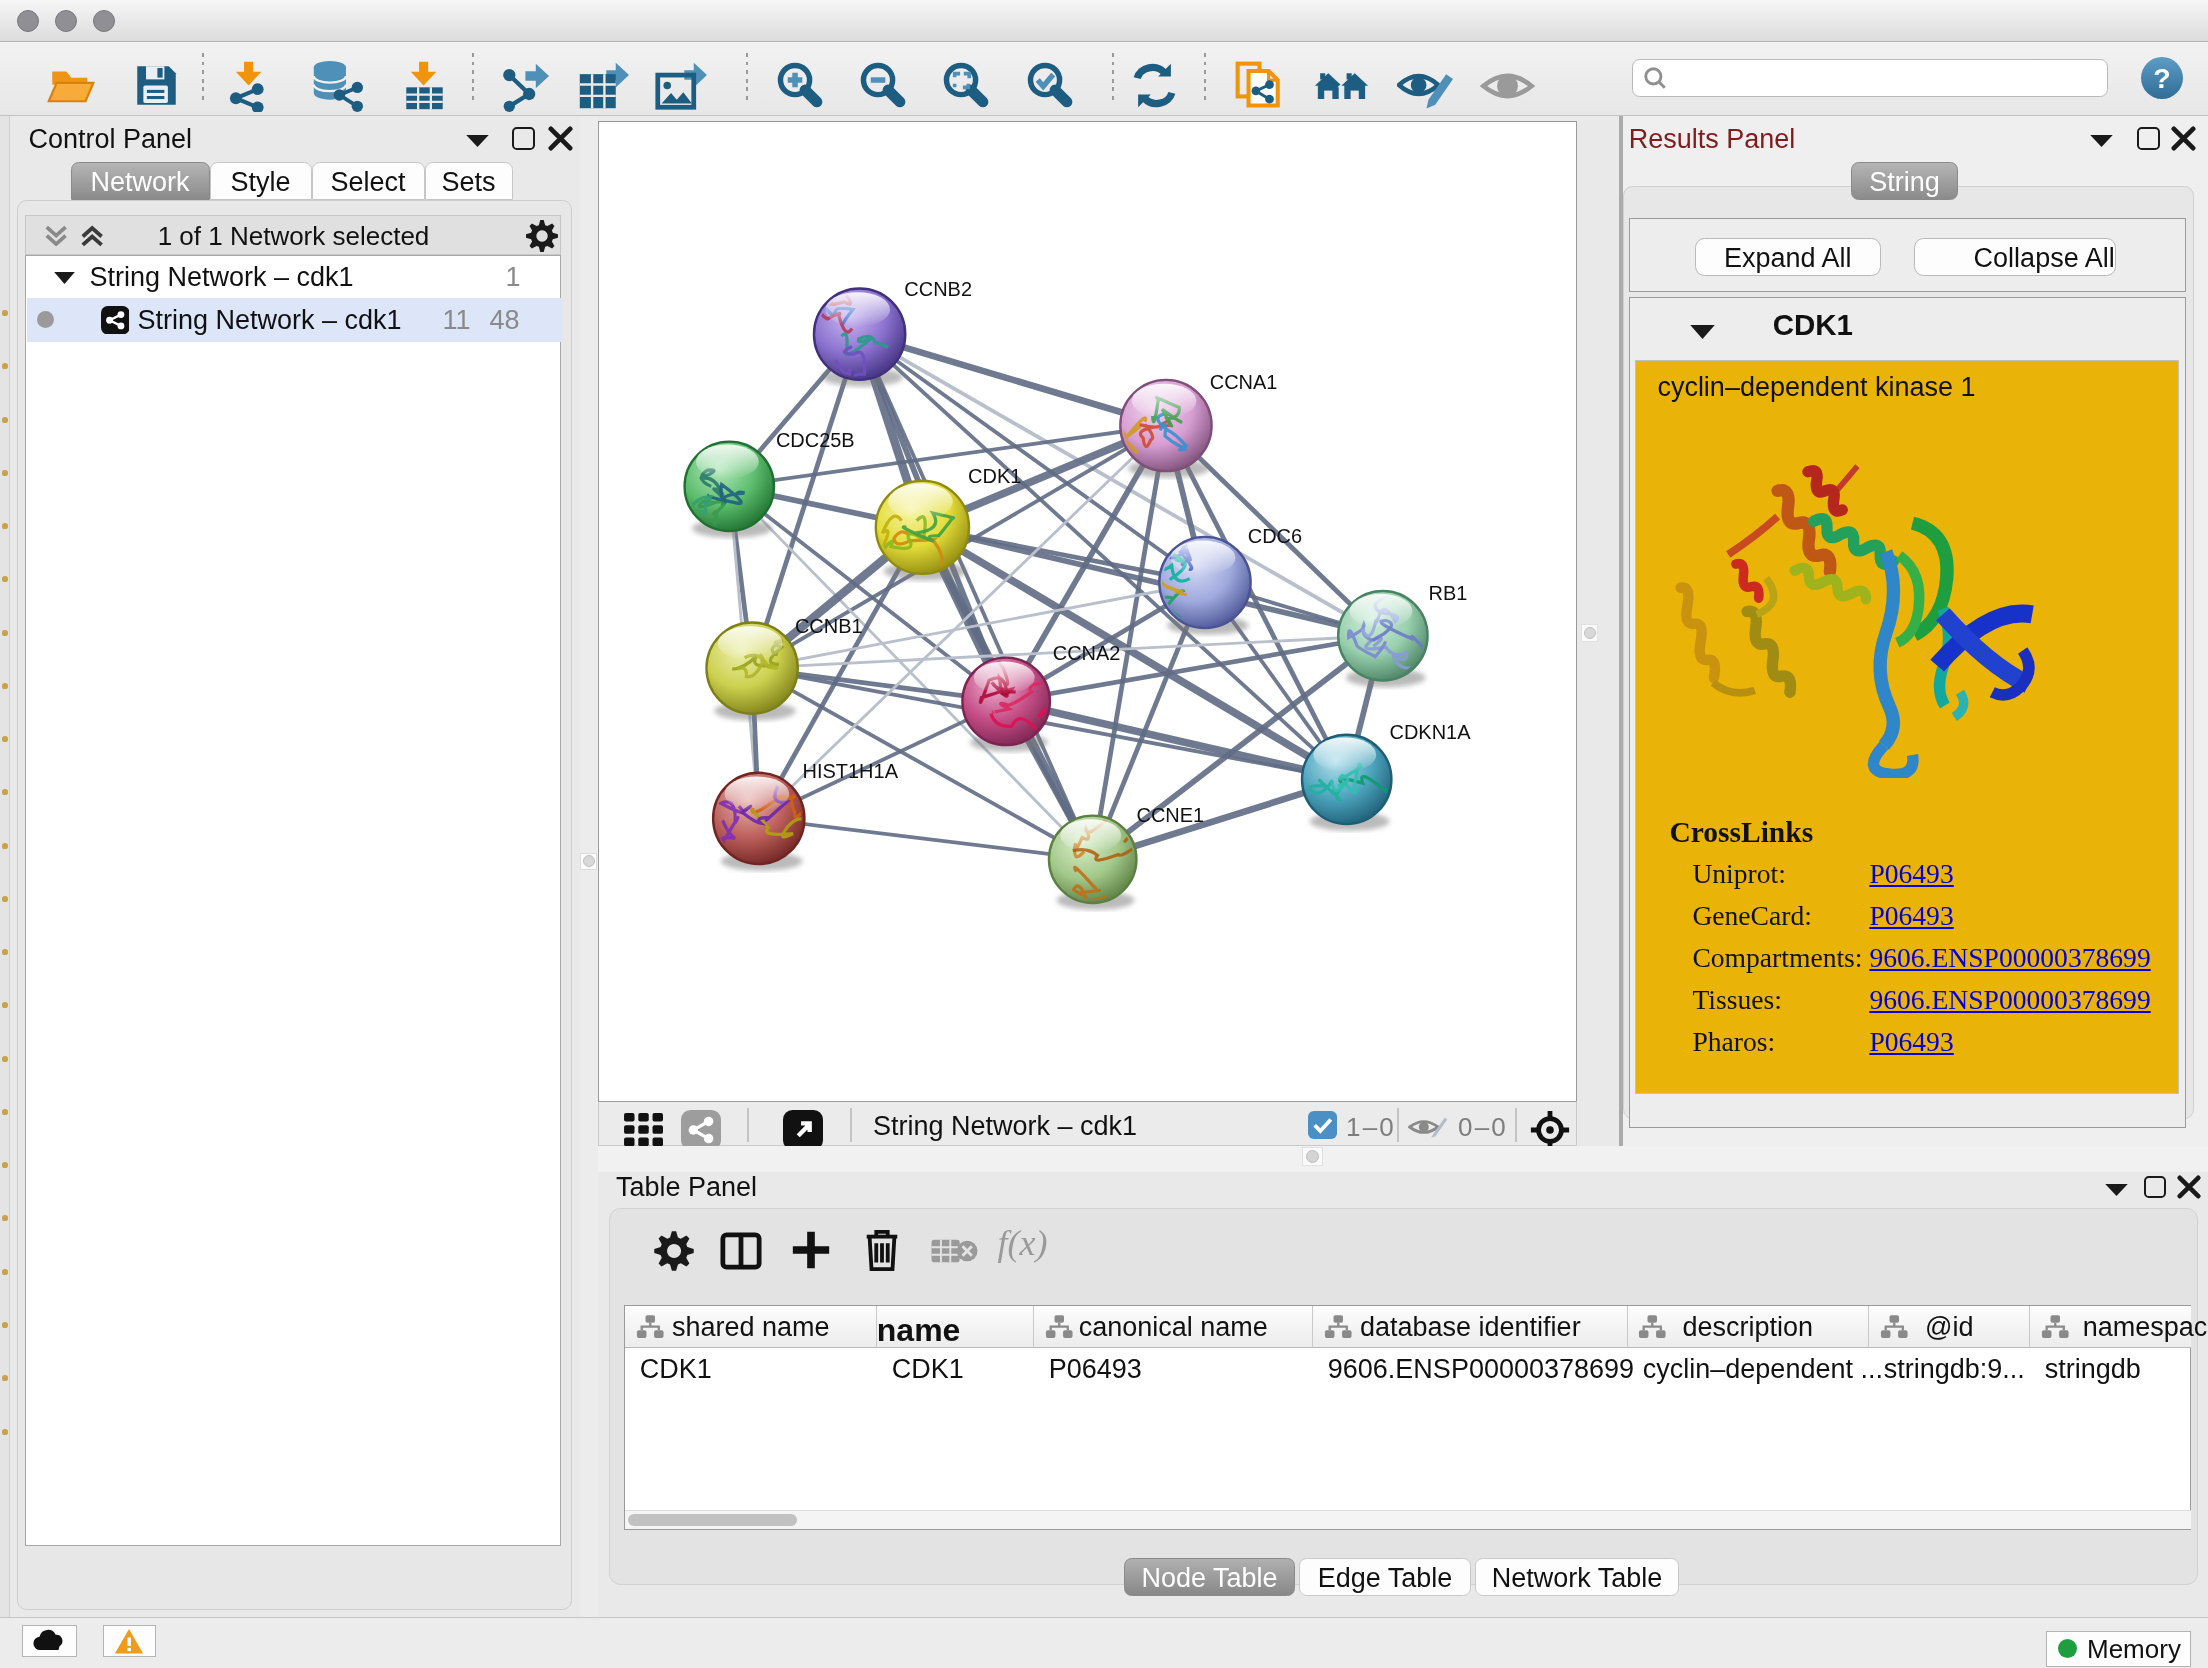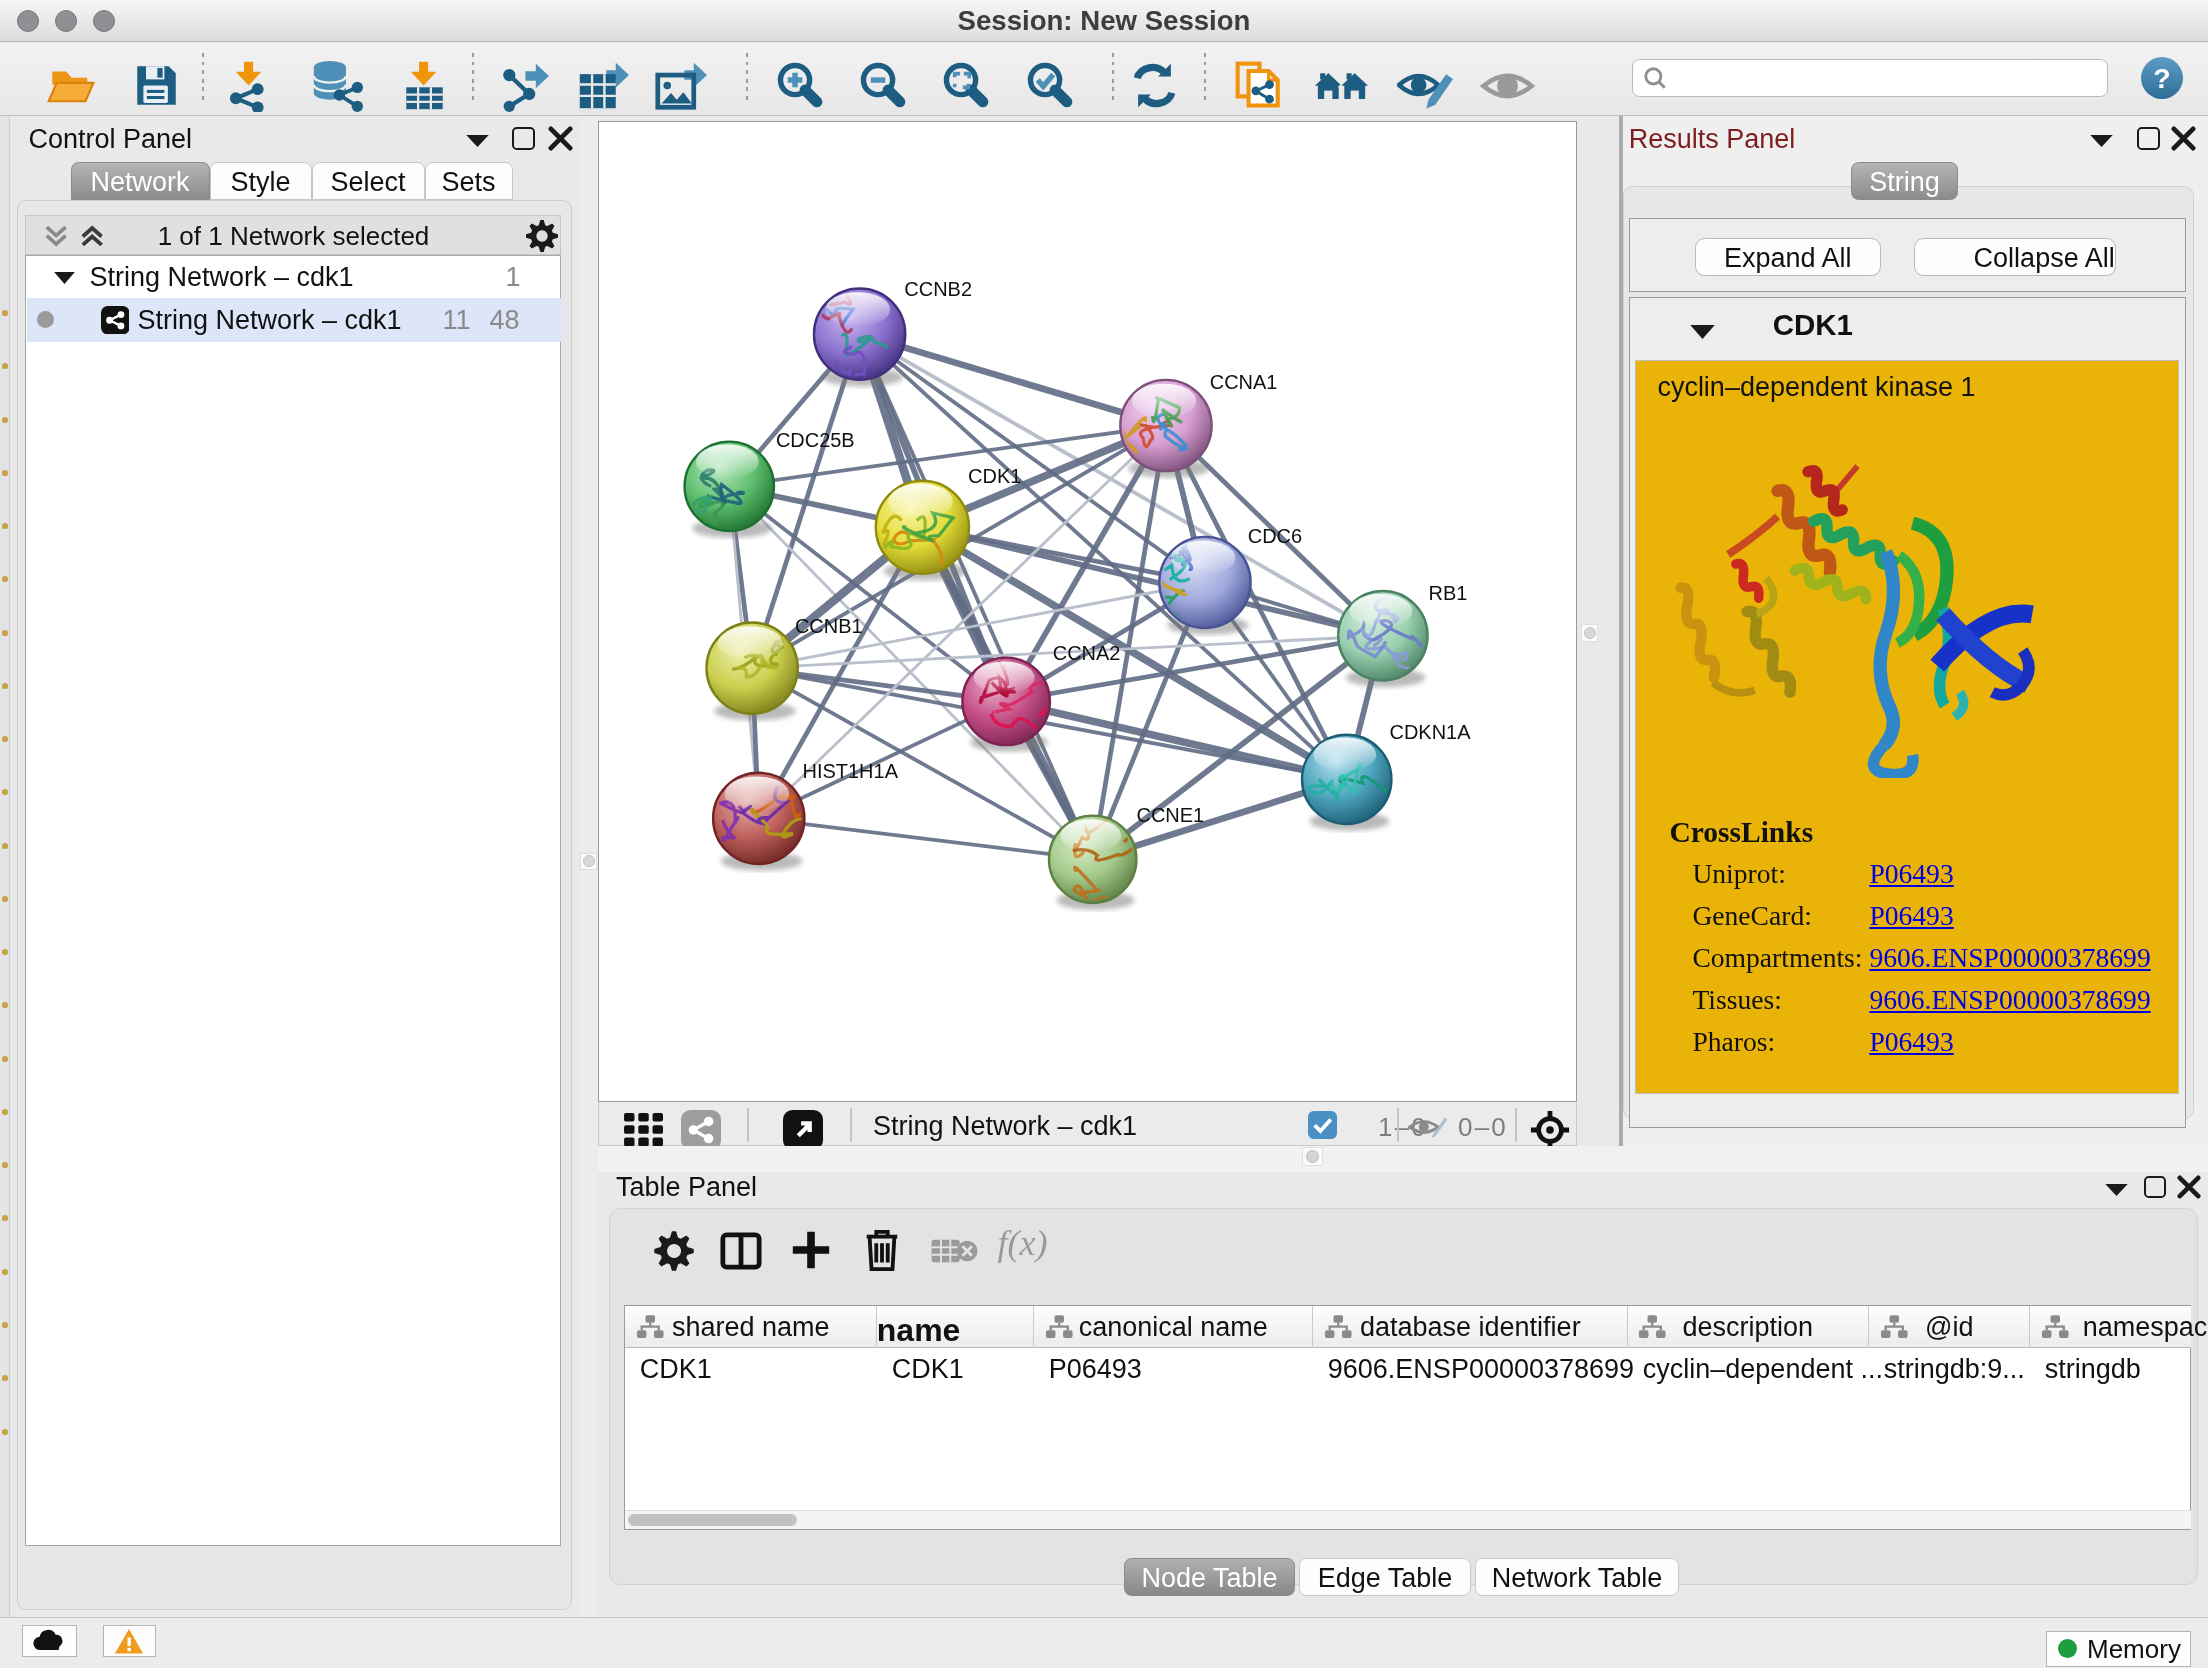--- a/index.html
+++ b/index.html
@@ -6,21 +6,20 @@
 body { font-family:"Liberation Sans", sans-serif; background:#e9e9e9; position:relative; }
 .abs { position:absolute; }
 .ic { position:absolute; }
 svg { display:block; }
 </style></head><body>
 
 <div class="abs" style="left:0;top:0;width:2208px;height:42px;background:linear-gradient(#f6f6f6,#dcdcdc);border-bottom:1.9px solid #b4b4b4;">
   <div class="abs" style="left:17px;top:9.5px;width:22px;height:22px;border-radius:50%;background:#8f8f94;border:1px solid #77777c;"></div>
   <div class="abs" style="left:55px;top:9.5px;width:22px;height:22px;border-radius:50%;background:#8f8f94;border:1px solid #77777c;"></div>
   <div class="abs" style="left:93px;top:9.5px;width:22px;height:22px;border-radius:50%;background:#8f8f94;border:1px solid #77777c;"></div>
-  <div class="abs" style="left:0;top:4.8px;width:2208px;text-align:center;font-size:27.6px;font-weight:700;color:#3d3d3d;">Session: New Session</div>
 </div>
 
 <div class="abs" style="left:0;top:42px;width:2208px;height:74px;background:linear-gradient(#f2f2f2,#e7e7e7);border-bottom:1.9px solid #c2c2c2;">
 <svg class="ic" style="left:44px;top:19px" width="55" height="49" viewBox="0 0 56 56">
       <path d="M6 12 h16 l6 7 h18 v8 H6 z" fill="#ef9516"></path>
       <path d="M2 46 L11 25 h42 l-9 21 z" fill="#f7ab38" stroke="#d9820a" stroke-width="2.5"></path>
     </svg>
     <svg class="ic" style="left:132px;top:19px" width="49" height="49" viewBox="0 0 56 56">
       <path d="M6 6 h36 l8 8 v36 H6 z" fill="#1d5d82"></path>
       <rect x="16" y="6" width="21" height="15" fill="#e8f0f5"></rect>
@@ -524,21 +523,21 @@
       <rect width="42" height="42" rx="10" fill="#111"></rect>
       <path d="M16 27 L27 16 M19 14 h9 v9" stroke="#fff" stroke-width="4.6" fill="none"></path>
     </svg>
   <div class="abs" style="left:251px;top:5.7px;width:1.9px;height:34px;background:#c4c4c4;"></div>
   <div class="abs" style="left:274px;top:8.6px;font-size:27px;color:#111;">String Network – cdk1</div>
   <div class="abs" style="left:709px;top:8.6px;width:28.5px;height:28.5px;background:#4a90c4;border-radius:5.7px;">
       <svg width="28.5" height="28.5" viewBox="0 0 30 30">
         <path d="M7 15 l6 6 11-12" stroke="#fff" stroke-width="4" fill="none"></path>
       </svg>
     </div>
-  <div class="abs" style="left:747px;top:9.5px;font-size:26px;color:#7d7d7d;margin-left:32px;">1 – 0</div>
+  <div class="abs" style="left:747px;top:9.5px;font-size:26px;color:#7d7d7d;">1 – 0</div>
   <div class="abs" style="left:798px;top:5.7px;width:1.9px;height:34px;background:#c4c4c4;"></div>
   <svg class="abs" style="left:809px;top:12.4px" width="40" height="26" viewBox="0 0 48 30">
       <path d="M2 15 Q19 2 36 15 Q19 28 2 15 z" fill="none" stroke="#8a8a8a" stroke-width="3.4"></path>
       <circle cx="19" cy="15" r="6" fill="#8a8a8a"></circle>
       <path d="M30 24 L44 4 l3 2 -14 20 -5 2 z" fill="#aebecd"></path>
     </svg>
   <div class="abs" style="left:859px;top:9.5px;font-size:26px;color:#7d7d7d;">0 – 0</div>
   <div class="abs" style="left:916px;top:5.7px;width:1.9px;height:34px;background:#c4c4c4;"></div>
   <svg class="abs" style="left:930px;top:6.7px" width="42" height="42" viewBox="0 0 44 44">
       <g stroke="#111" fill="none">

